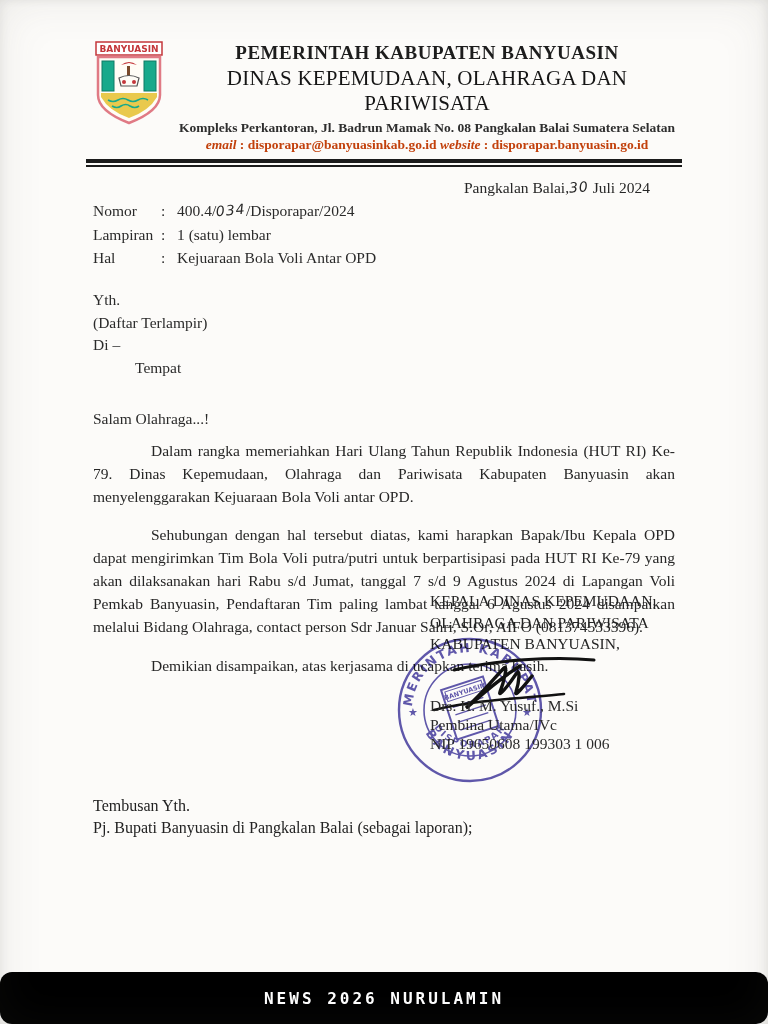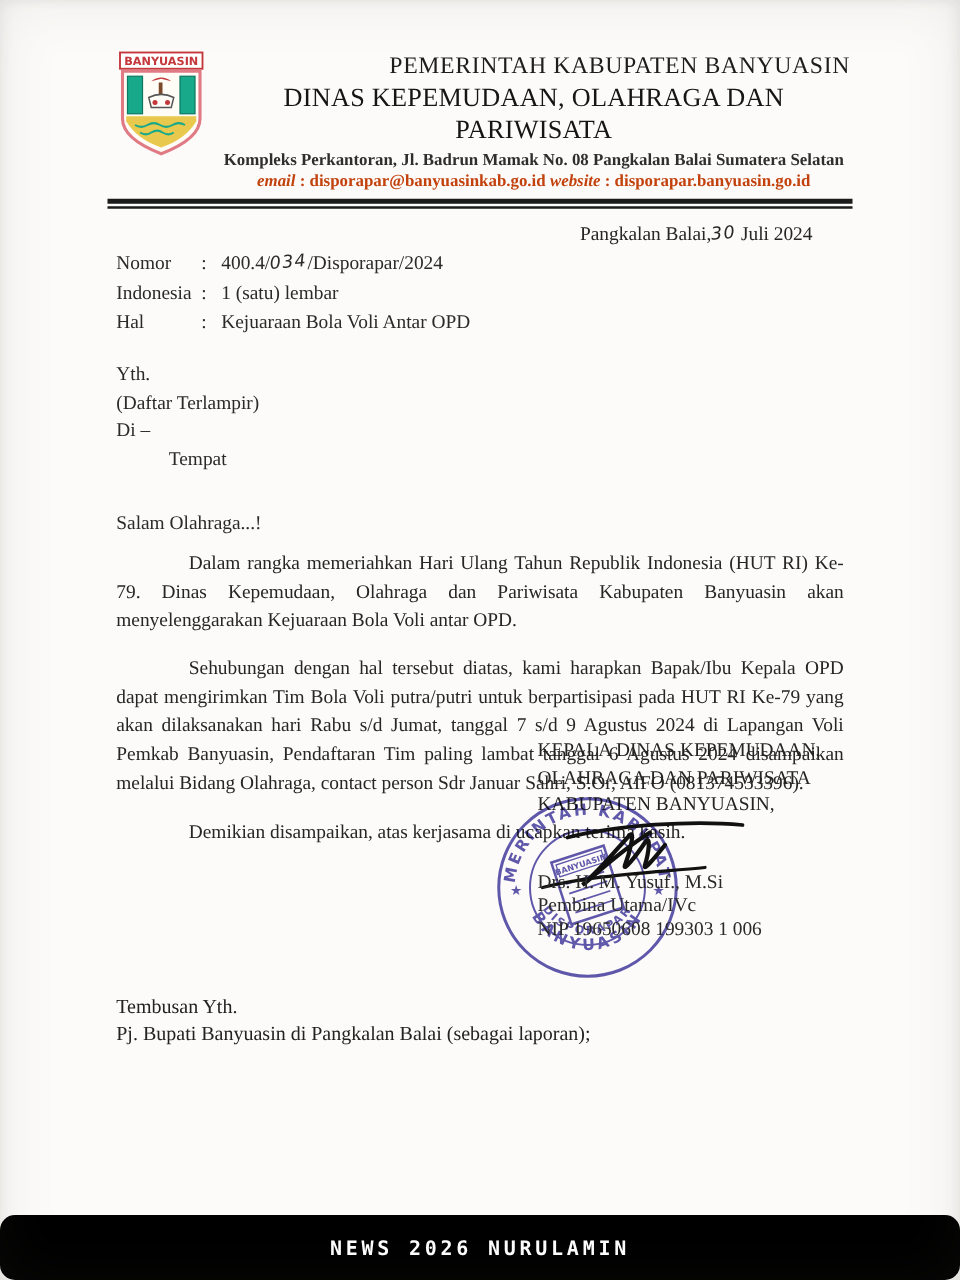--- a/index.html
+++ b/index.html
@@ -21,23 +21,22 @@
   }
 
   
   .letterhead{
     display:flex; align-items:flex-start;
     margin:40px 88px 0 88px;
   }
   .logo-wrap{ width:86px; flex:0 0 86px; }
   .lh-text{ flex:1; text-align:center; padding-top:2px; }
   .lh-gov{
-    font-size:19px; font-weight:normal; letter-spacing:.5px;
+    font-size:19px; font-weight:bold; letter-spacing:.5px;
     color:#1d1d1d;
-    text-align:right;
   }
   .lh-dept{
     font-size:21px; font-weight:normal; letter-spacing:.2px;
     color:#151515; margin-top:2px;
   }
   .lh-addr{
     font-size:13.5px; font-weight:600; color:#2e2e2e; margin-top:4px;
   }
   .lh-contact{
     font-size:13.5px; font-weight:600; color:#c2410c; margin-top:1px;
@@ -145,21 +144,21 @@
     <span>Juli 2024</span>
   </div>
 
   <div class="meta">
     <div class="meta-row">
       <span>Nomor</span>
       <span>:</span>
       <span class="val"><span>400.4/</span><span class="hand">034</span><span>/Disporapar/2024</span></span>
     </div>
     <div class="meta-row">
-      <span>Indonesia</span>
+      <span>Lampiran</span>
       <span>:</span>
       <span class="val">1 (satu) lembar</span>
     </div>
     <div class="meta-row">
       <span>Hal</span>
       <span>:</span>
       <span class="val">Kejuaraan Bola Voli Antar OPD</span>
     </div>
   </div>
 

